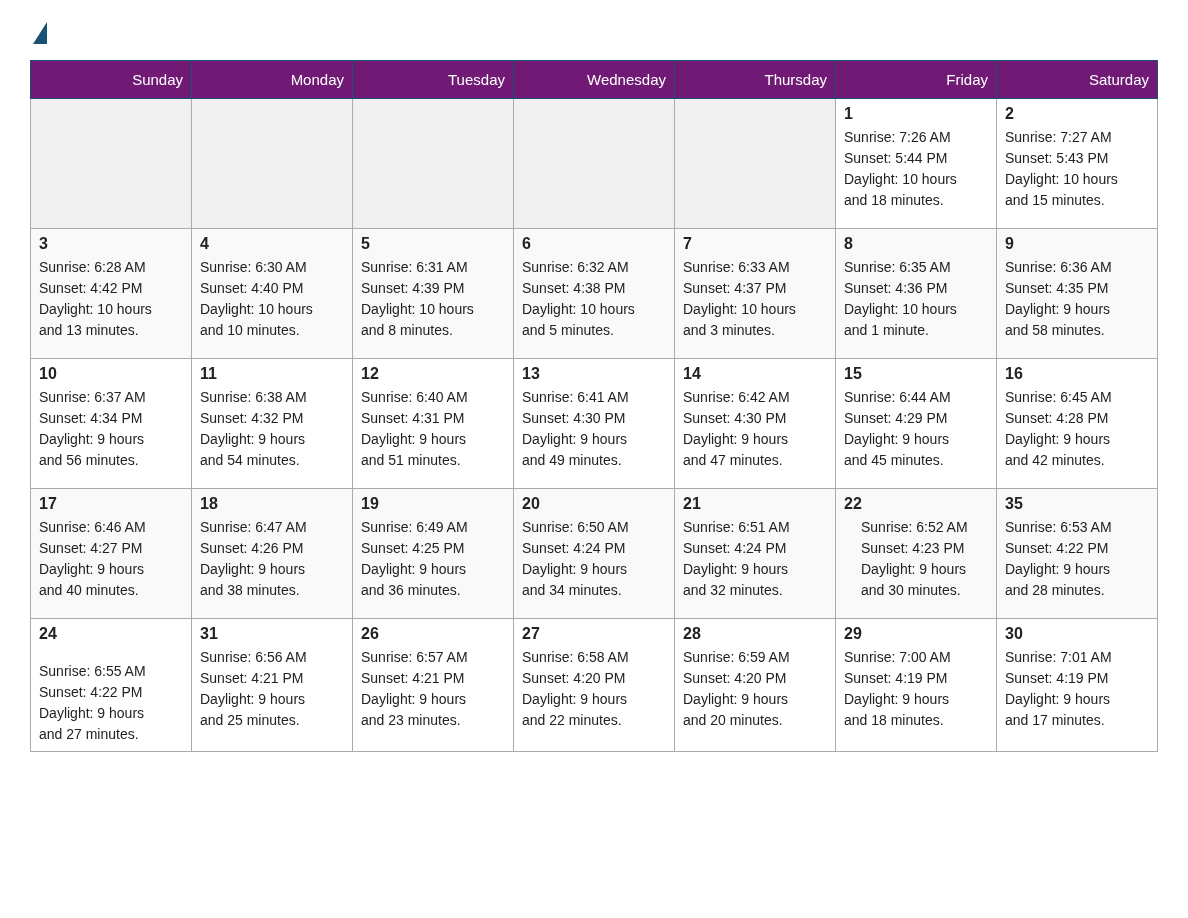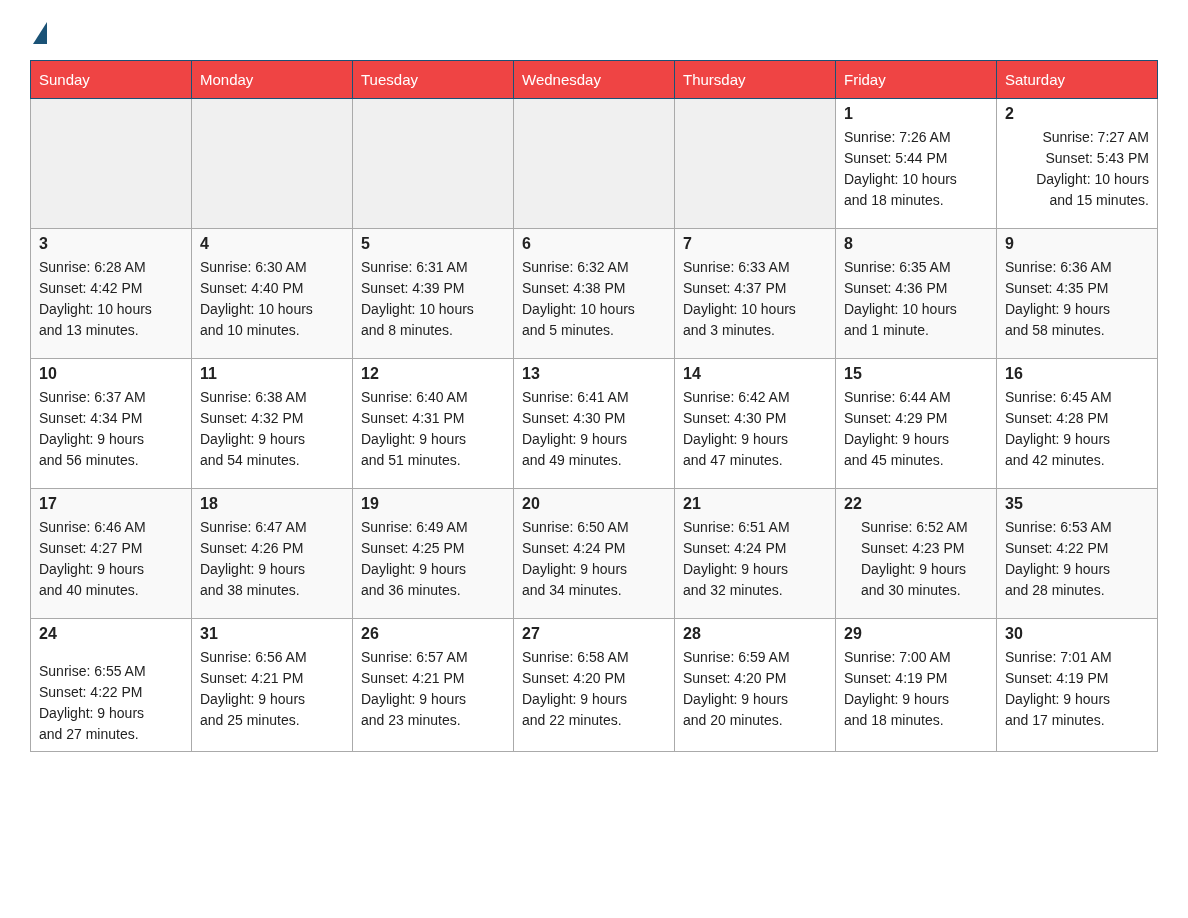--- a/index.html
+++ b/index.html
@@ -59,26 +59,26 @@
       font-size: 22px;
       color: #444;
       margin-top: 6px;
     }
     table {
       width: 100%;
       border-collapse: collapse;
       table-layout: fixed;
     }
     thead tr th {
-      background-color: #ef4444;
+      background-color: #701a75;
       color: #fff;
       padding: 10px 8px;
       font-size: 15px;
       font-weight: normal;
-      text-align: left;
+      text-align: right;
       border: 1px solid #1a5276;
     }
     tbody tr td {
       border: 1px solid #aaa;
       vertical-align: top;
       padding: 6px 8px;
       font-size: 13px;
       color: #222;
       min-height: 100px;
       height: 130px;
@@ -139,21 +139,21 @@
         <td class="empty"></td>
         <td>
           <span class="day-number">1</span>
           <div class="day-info" style="white-space: pre-line;">Sunrise: 7:26 AM
 Sunset: 5:44 PM
 Daylight: 10 hours
 and 18 minutes.</div>
         </td>
         <td>
           <span class="day-number">2</span>
-          <div class="day-info" style="white-space: pre-line; text-align: right;">Sunrise: 7:27 AM
+          <div class="day-info" style="white-space: pre-line;">Sunrise: 7:27 AM
 Sunset: 5:43 PM
 Daylight: 10 hours
 and 15 minutes.</div>
         </td>
       </tr>
       <tr>
         <td>
           <span class="day-number">3</span>
           <div class="day-info" style="white-space: pre-line;">Sunrise: 6:28 AM
 Sunset: 4:42 PM

